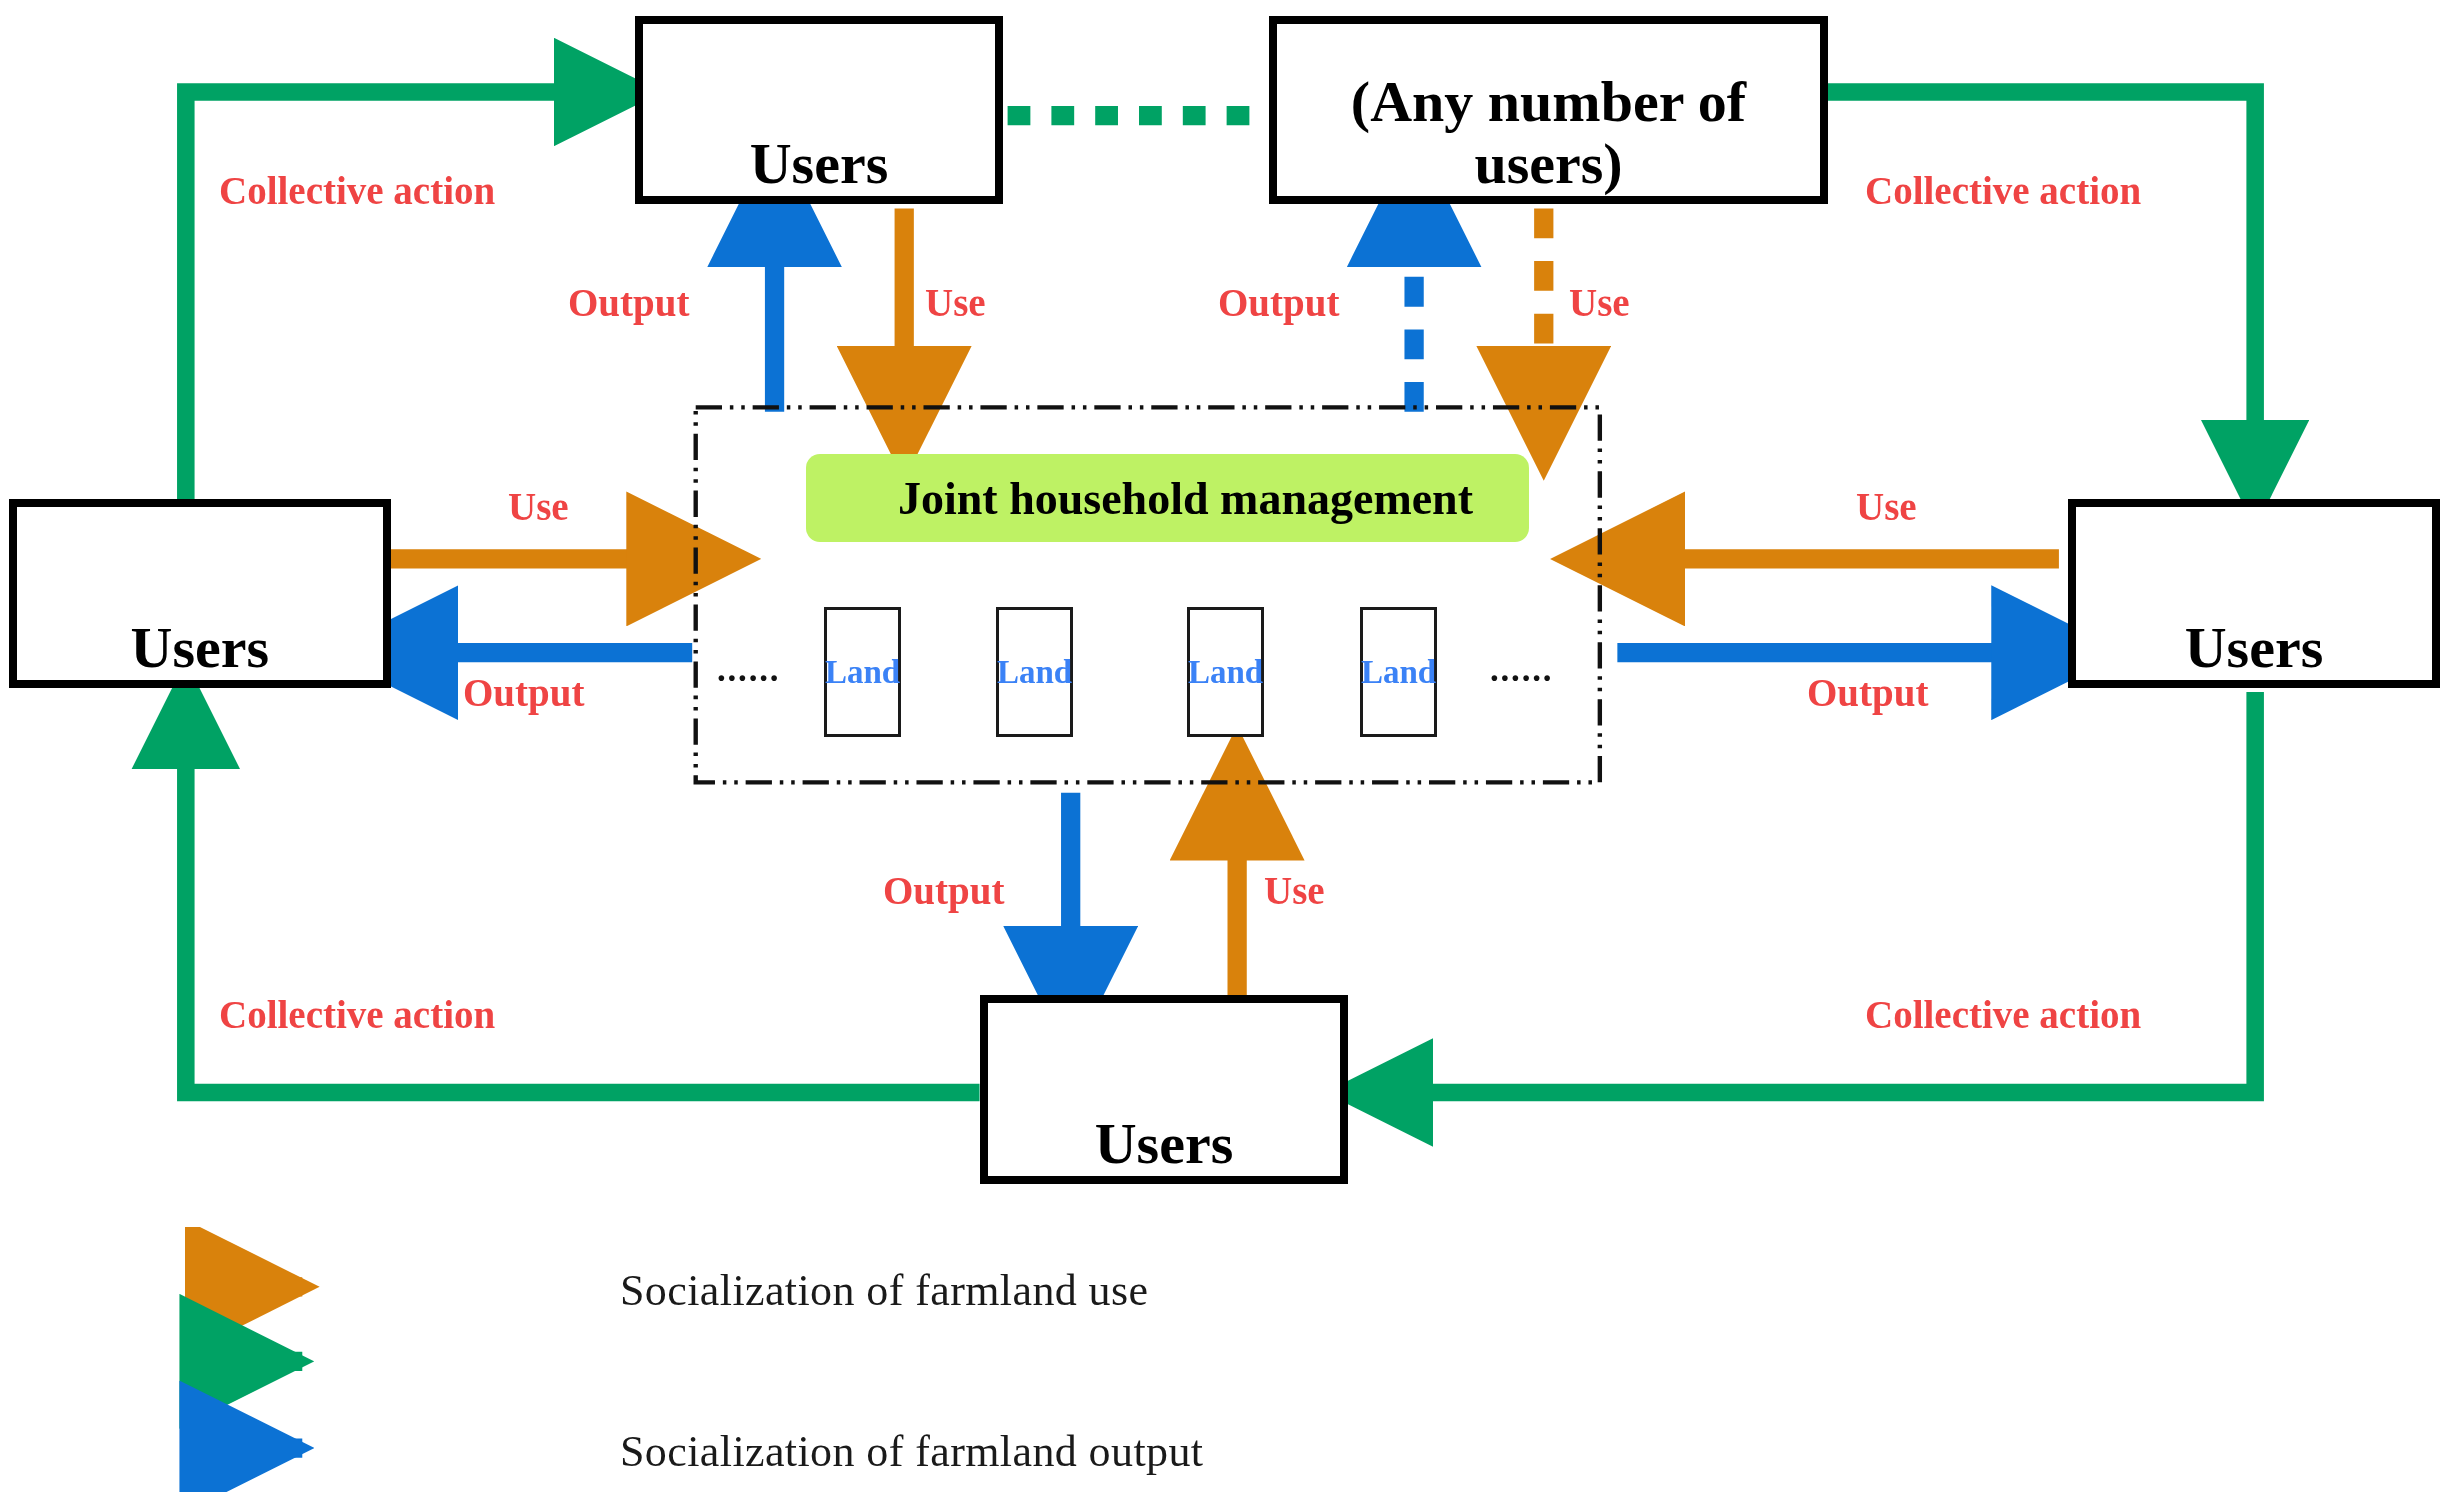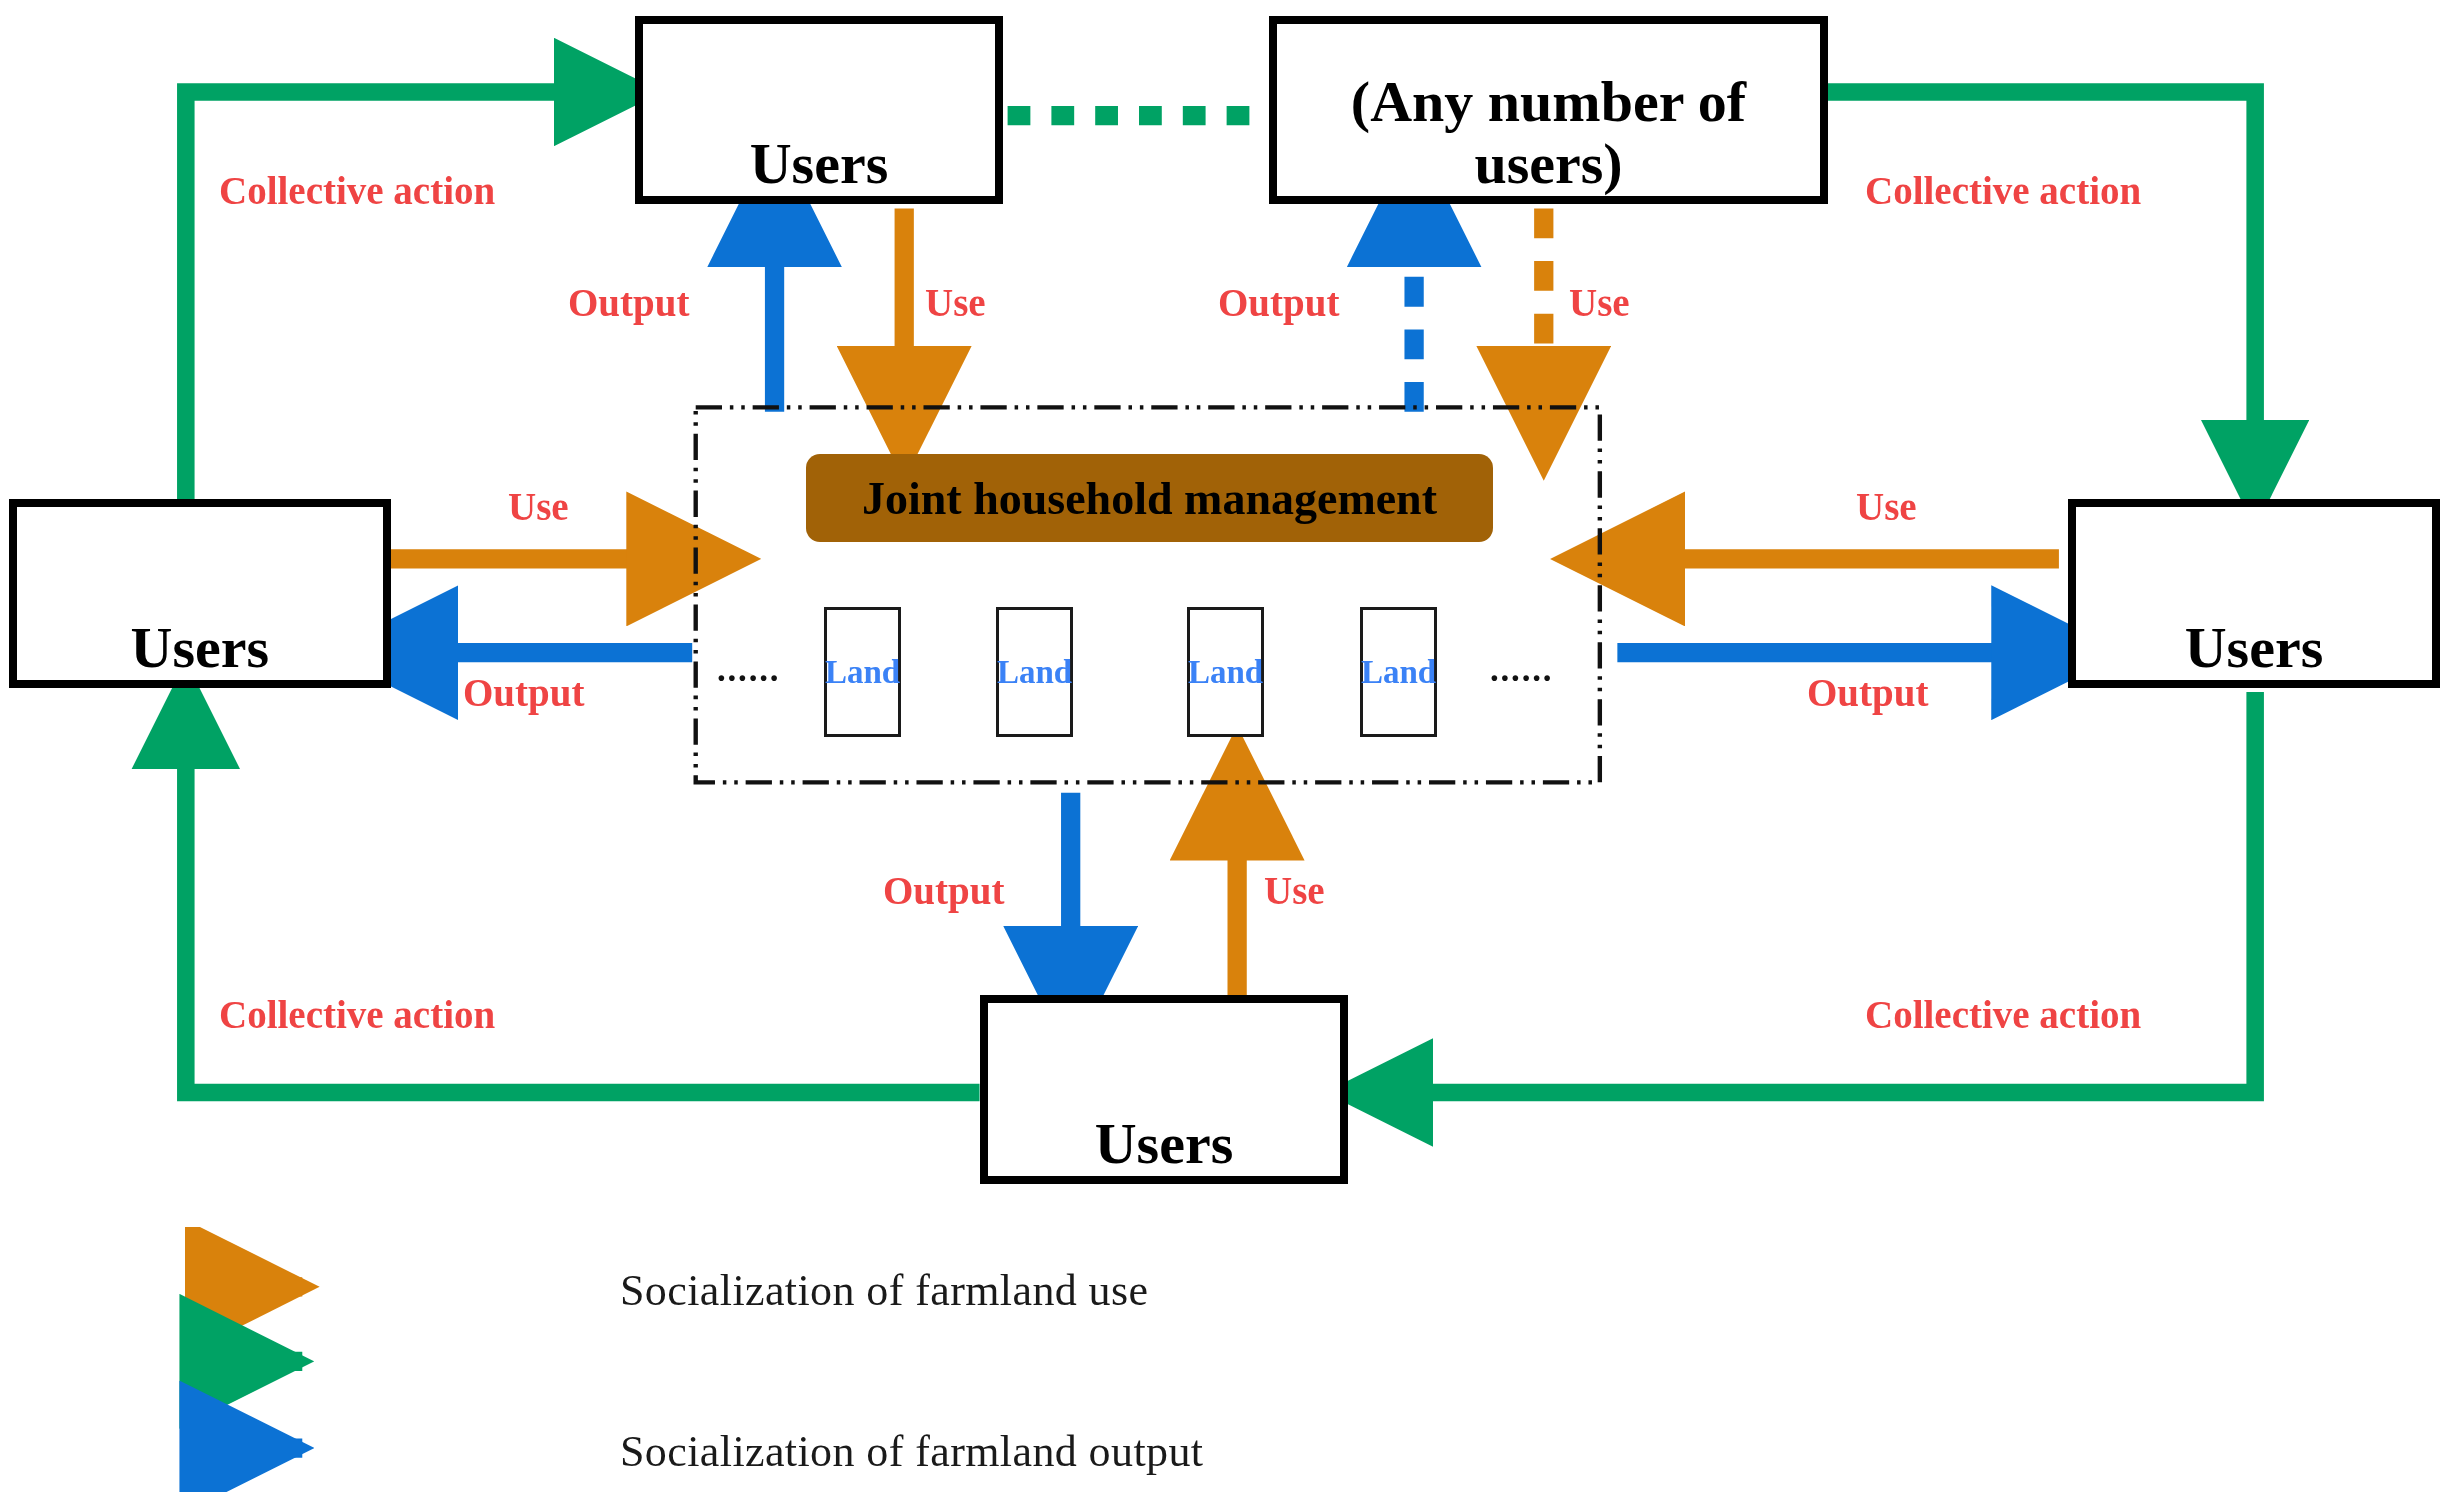--- a/index.html
+++ b/index.html
@@ -21,24 +21,25 @@
     font-weight:bold;
     font-size:58px;
     line-height:1.08;
     color:#000;
     letter-spacing:0px;
   }
 
   .badge{
     position:absolute;
     left:806px;top:454px;width:687px;height:88px;
-    background:#a16207;
+    background:#bef264;
     border-radius:14px;
     display:flex;align-items:center;justify-content:center;
     z-index:3;
+    padding-left:36px;
   }
   .badge-text{
     font-family:"Liberation Serif",serif;
     font-weight:bold;font-size:46px;color:#000;
   }
 
   .land-box{
     position:absolute;
     width:77px;height:130px;
     border:3.5px solid #1a1a1a;

